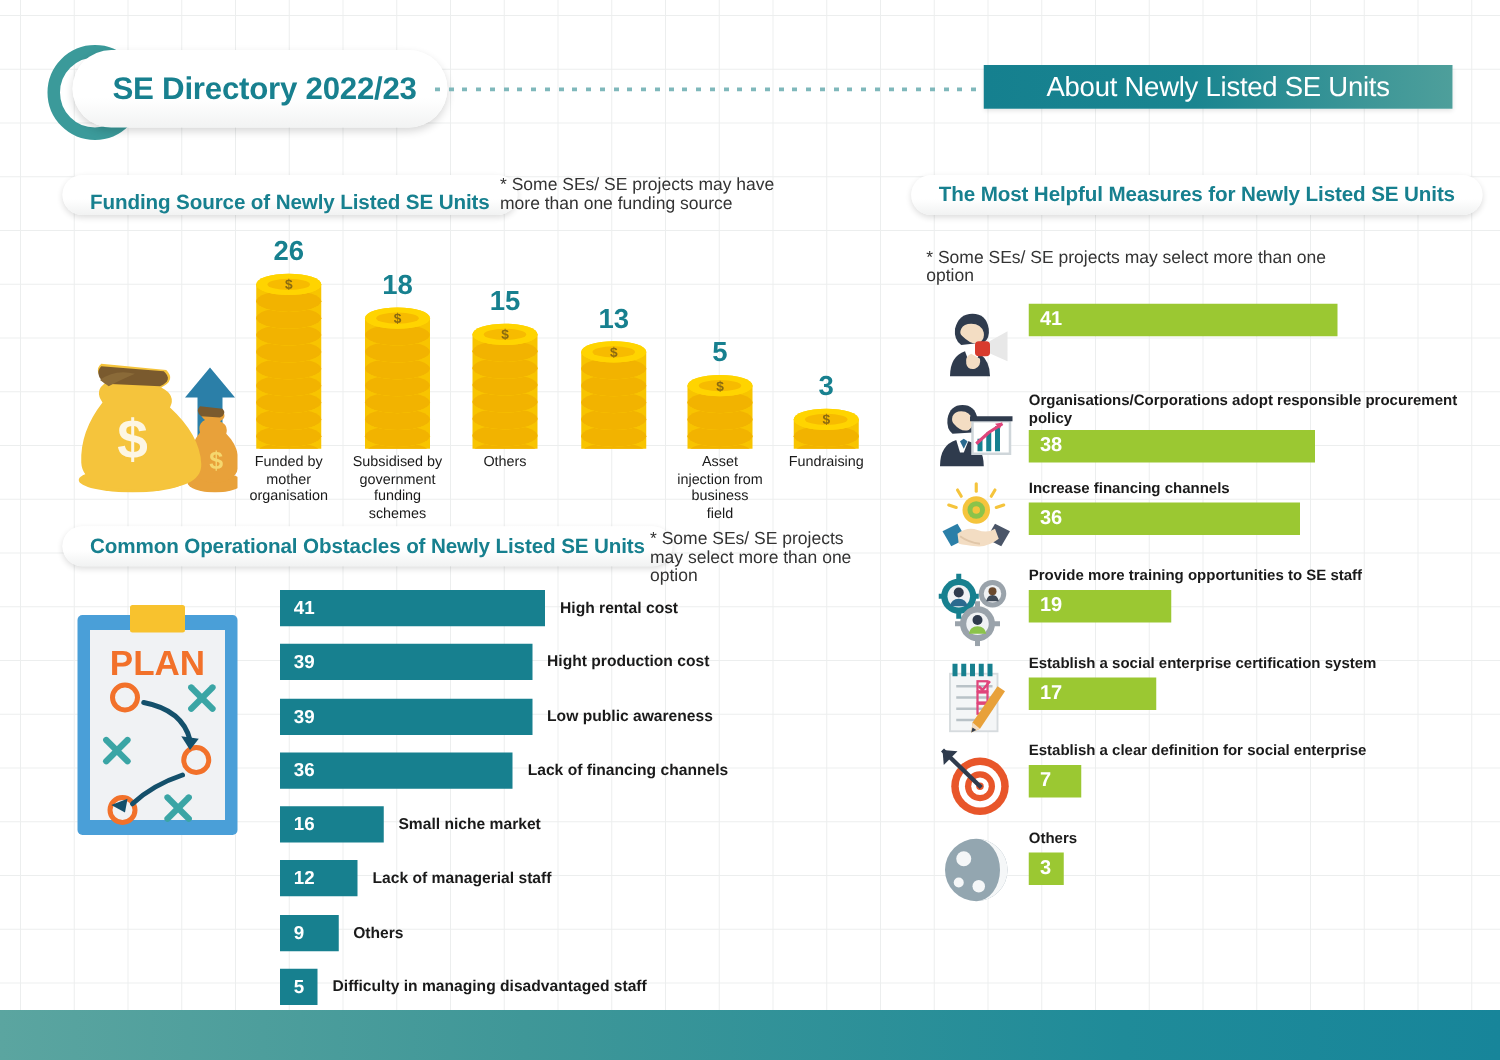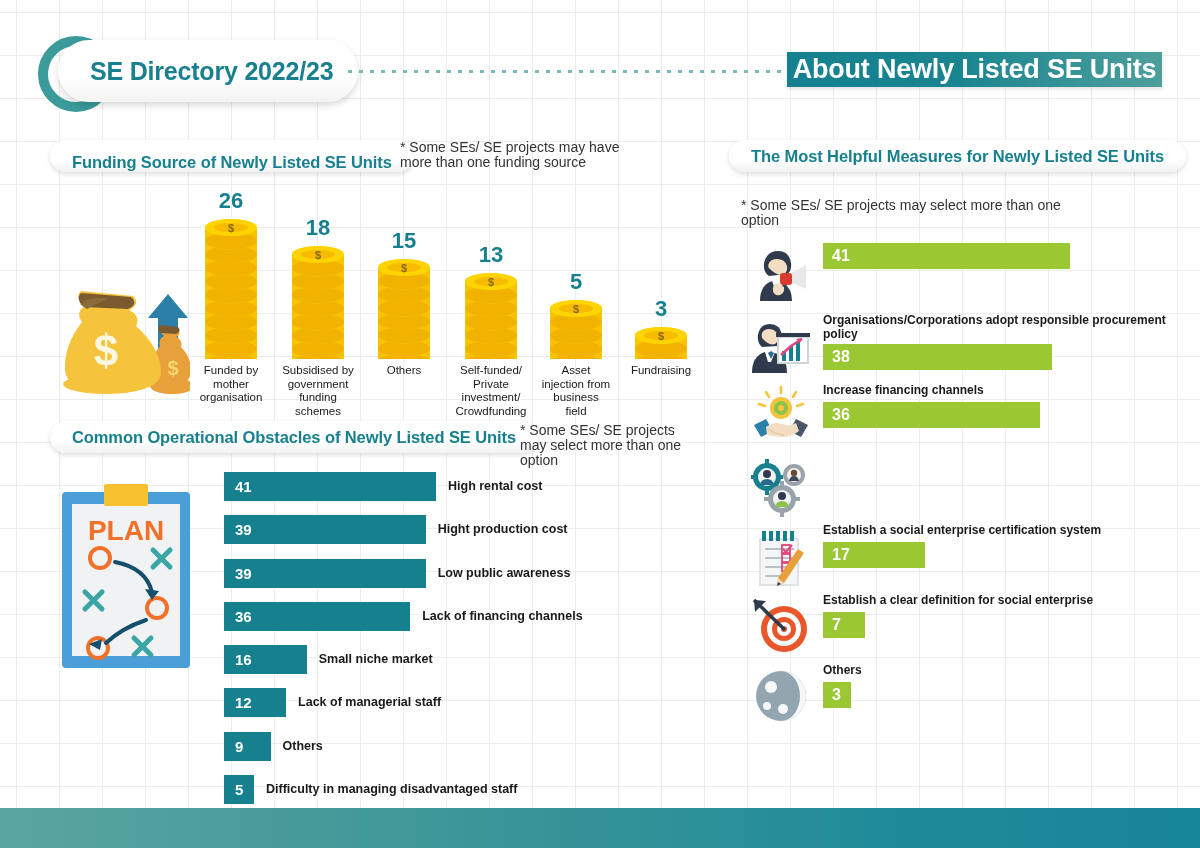--- a/index.html
+++ b/index.html
@@ -92,22 +92,22 @@
     left: 787px; top: 52px;
     width: 375px; height: 35px;
     background: linear-gradient(to right, #15808f 0%, #1a8590 45%, #4e9f9b 100%);
     display: flex;
     align-items: center;
     justify-content: center;
     box-shadow: 0 2px 4px rgba(0,0,0,0.12);
   }
   #right-banner-text {
     color: #ffffff;
-    font-size: 27px;
-    font-weight: bold;
+    font-size: 22px;
+    font-weight: normal;
     letter-spacing: -0.2px;
     white-space: nowrap;
   }
 
   
   .section-pill {
     position: absolute;
     background: linear-gradient(to bottom, #ffffff 0%, #ffffff 60%, #f1f2f2 100%);
     border-radius: 18px;
     box-shadow: 0 2px 5px rgba(0,0,0,0.14);
@@ -429,21 +429,20 @@
               <ellipse cx="29" cy="37.5" rx="26" ry="8.5" fill="#f2b300"></ellipse>
               <ellipse cx="29" cy="24" rx="26" ry="8.5" fill="#ffd400"></ellipse>
               <rect x="3" y="10.5" width="52" height="13.5" fill="#f8c400"></rect>
               <ellipse cx="29" cy="24" rx="26" ry="8.5" fill="#f2b300"></ellipse>
               <ellipse cx="29" cy="10.5" rx="26" ry="8.5" fill="#ffd400"></ellipse>
               <ellipse cx="29" cy="10.5" rx="26" ry="8.5" fill="#ffd400"></ellipse>
               <ellipse cx="29" cy="10.5" rx="17" ry="4.5" fill="#f0a500" opacity="0.55"></ellipse>
               <text x="29" y="14.5" font-family="Liberation Sans, sans-serif" font-size="11" font-weight="bold" fill="#8a6a10" text-anchor="middle">$</text>
             </svg>
           </div>
-          <div class="fund-label" style="position: absolute; left: -10px; width: 112px; top: 100%;">Self-funded/<br>Private<br>investment/<br>Crowdfunding</div>
         </div>
         <div class="fund-col" style="left: 470px; bottom: 38px;">
           <div class="fund-val">5</div>
           <div>
             <svg class="coinstack" width="58" height="61.5" viewBox="0 0 58 61.5">
               <rect x="3" y="51" width="52" height="13.5" fill="#f8c400"></rect>
               <ellipse cx="29" cy="64.5" rx="26" ry="8.5" fill="#f2b300"></ellipse>
               <ellipse cx="29" cy="51" rx="26" ry="8.5" fill="#ffd400"></ellipse>
               <rect x="3" y="37.5" width="52" height="13.5" fill="#f8c400"></rect>
               <ellipse cx="29" cy="51" rx="26" ry="8.5" fill="#f2b300"></ellipse>
@@ -639,20 +638,26 @@
               <rect x="1" y="20" width="6" height="4"></rect>
               <rect x="27" y="20" width="6" height="4"></rect>
             </g>
             <g fill="#9aa3ab">
               <rect x="30" y="26" width="4" height="6"></rect>
               <rect x="30" y="56" width="4" height="6"></rect>
               <rect x="14" y="42" width="6" height="4"></rect>
               <rect x="44" y="42" width="6" height="4"></rect>
             </g>
           </svg></div>
+        <div class="measure-body">
+          <div class="measure-label" style="">Provide more training opportunities to SE staff</div>
+          <div class="measure-bar" style="width:114.46341463414635px">
+            <span class="v">19</span>
+          </div>
+        </div>
       </div>
       <div class="measure-row">
         <div class="measure-icon"><svg viewBox="0 0 62 62">
             <rect x="10" y="14" width="38" height="46" fill="#f4f6f7" stroke="#d6dbde" stroke-width="1.5"></rect>
             <g fill="#17808f">
               <rect x="12" y="6" width="4" height="10"></rect>
               <rect x="19" y="6" width="4" height="10"></rect>
               <rect x="26" y="6" width="4" height="10"></rect>
               <rect x="33" y="6" width="4" height="10"></rect>
               <rect x="40" y="6" width="4" height="10"></rect>

